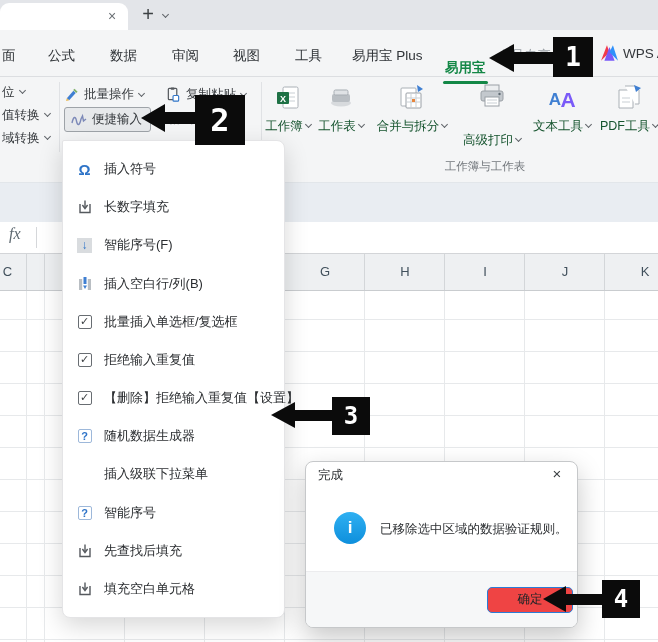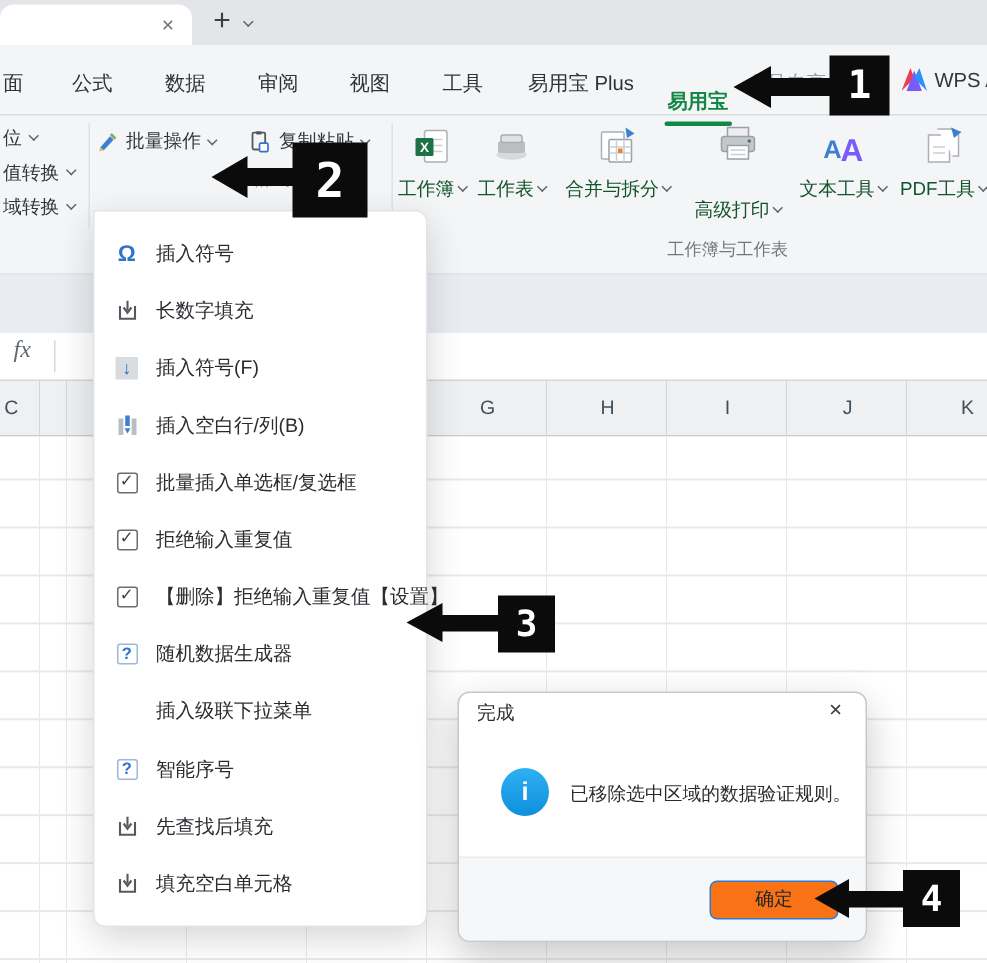--- a/index.html
+++ b/index.html
@@ -67,21 +67,21 @@
 
   
   .dialog { position:absolute; left:305px; top:461px; width:273px; height:167px; background:#ffffff;
     border:1px solid #c6c8ca; border-radius:8px; box-shadow:0 10px 26px rgba(0,0,0,.22); z-index:20; overflow:hidden; }
   .dlg-title { position:absolute; left:12px; top:5px; font-size:12.5px; color:#2a2d30; }
   .dlg-close { position:absolute; right:10px; top:2px; width:20px; height:20px; font-size:15px; line-height:20px; text-align:center; color:#3c4043; cursor:pointer; }
   .dlg-info { position:absolute; left:28px; top:50px; width:32px; height:32px; border-radius:50%;
     background:linear-gradient(180deg,#2fb0f2,#0e8fdc); color:#ffffff; font-weight:bold; font-size:17px; line-height:31px; text-align:center; }
   .dlg-msg { position:absolute; left:74px; top:59px; font-size:12.5px; color:#2a2d30; white-space:nowrap; }
   .dlg-footer { position:absolute; left:0; bottom:0; width:100%; height:56px; background:#f6f7f8; border-top:1px solid #ececee; }
-  .dlg-ok { position:absolute; left:167px; top:15px; width:86px; height:26px; background:#f97316; border:1.5px solid #2b7cd6;
+  .dlg-ok { position:absolute; left:181px; top:15px; width:86px; height:26px; background:#ef4444; border:1.5px solid #2b7cd6;
     border-radius:5px; font-size:12.5px; color:#222527; text-align:center; line-height:23px; cursor:pointer; }
 
   
   .anno { position:absolute; z-index:30; }
   .anno .abox { position:absolute; background:#0b0b0b; color:#ffffff; font-family:"DejaVu Sans Mono","Liberation Mono",monospace;
     font-weight:bold; display:flex; align-items:center; justify-content:center; }
   .anno .ashaft { position:absolute; background:#0b0b0b; }
   .anno .ahead { position:absolute; width:0; height:0; }
   #anno1 .abox { left:553px; top:37px; width:40px; height:40px; font-size:26px; }
   #anno1 .ashaft { left:513px; top:52px; width:42px; height:12px; }
@@ -148,20 +148,26 @@
   </div>
   <div class="small-btn" style="left:166px; top:86px;">
     <svg width="15" height="15" viewBox="0 0 16 16">
       <rect x="2.5" y="1.5" width="9" height="12" rx="1" fill="none" stroke="#55595e" stroke-width="1.3"></rect>
       <rect x="5" y="0.5" width="4" height="2.4" rx="0.8" fill="#55595e"></rect>
       <rect x="7.5" y="9" width="6" height="6" rx="1" fill="#ffffff" stroke="#2e74c8" stroke-width="1.2"></rect>
     </svg>
     <span>复制粘贴</span>
       <span class="cv"></span>
   </div>
+  <div class="small-btn quick-input" style="left:64px; top:107px;">
+    <svg width="16" height="14" viewBox="0 0 16 14">
+      <path d="M1 10 C2.5 3, 4.5 3, 5.5 8 S8.5 13, 10 6 L11.5 3 L12.5 8 L15 6" fill="none" stroke="#7c89b8" stroke-width="1.4"></path>
+    </svg>
+    <span>便捷输入</span>
+  </div>
   <span class="occluded-txt" style="left:168px; top:111px;">格式</span>
   <div class="vdiv" style="left:261px; top:82px; height:70px;"></div>
 
   <div id="bigButtons">
       <div class="big-btn" style="left: 261px; width: 54px;">
         <div class="bicon">
           <svg width="26" height="26" viewBox="0 0 26 26">
             <rect x="8" y="2" width="15" height="21" rx="1.5" fill="#ffffff" stroke="#aab0b6"></rect>
             <line x1="11" y1="8" x2="20" y2="8" stroke="#c9cfd4"></line>
             <line x1="11" y1="12" x2="20" y2="12" stroke="#c9cfd4"></line>
@@ -265,21 +271,21 @@
             <line x1="8" y1="1.5" x2="8" y2="8" stroke="#55595e" stroke-width="1.4"></line>
             <path d="M5.4 6 L8 9.5 L10.6 6" fill="none" stroke="#55595e" stroke-width="1.4"></path>
           </svg>
         </span>
         <span>长数字填充</span>
       </div>
       <div class="mi">
         <span class="mico">
           <span class="regfill">↓</span>
         </span>
-        <span>插入符号(F)</span>
+        <span>智能序号(F)</span>
       </div>
       <div class="mi">
         <span class="mico">
           <svg width="16" height="16" viewBox="0 0 16 16">
             <rect x="2" y="3" width="3.2" height="11" fill="#b9bec3"></rect>
             <rect x="10.8" y="3" width="3.2" height="11" fill="#b9bec3"></rect>
             <rect x="6.5" y="1" width="3" height="7" fill="#3f7fd2"></rect>
             <path d="M6 9.5 L8 13 L10 9.5 Z" fill="#3f7fd2"></path>
           </svg>
         </span>

